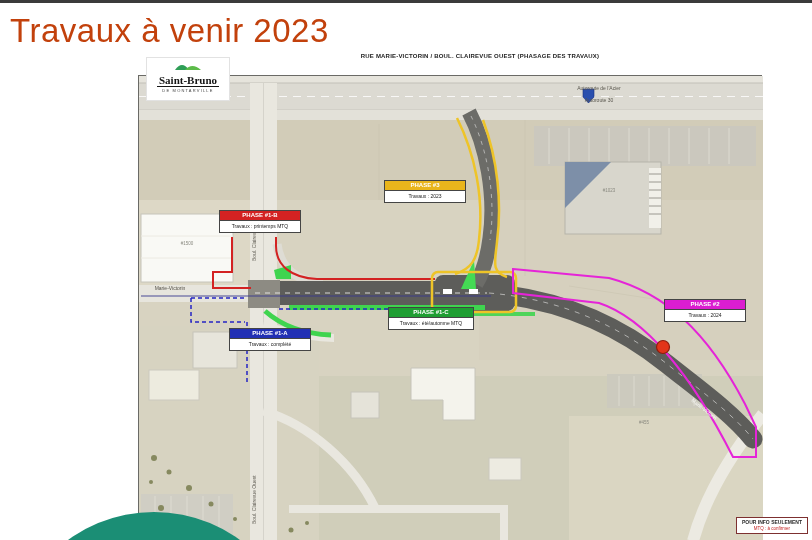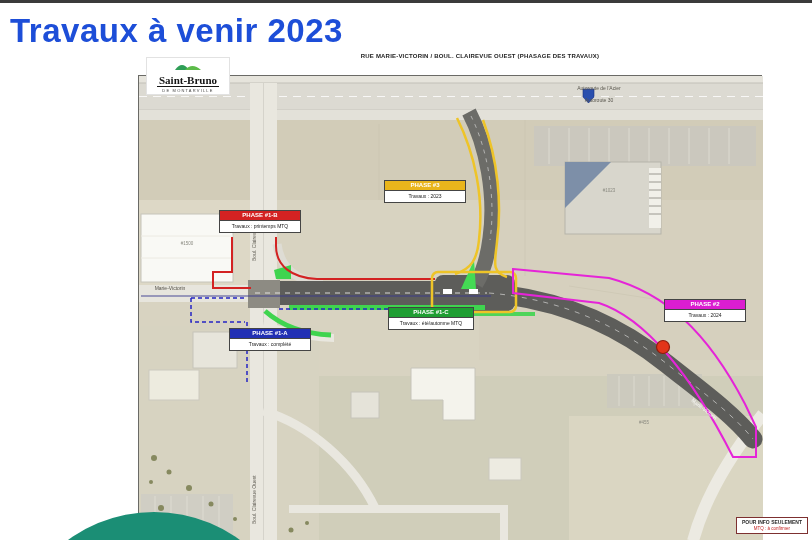--- a/index.html
+++ b/index.html
@@ -3,31 +3,31 @@
 <meta charset="utf-8">
 <style>
   html,body{margin:0;padding:0;}
   body{width:812px;height:540px;position:relative;overflow:hidden;background:#ffffff;
        font-family:"Liberation Sans", sans-serif;}
   [data-name]{box-sizing:border-box;}
 
   #top-rule{position:absolute;left:0;top:0;width:812px;height:3px;background:#3b3b3b;}
 
   #slide-title{position:absolute;left:10px;top:12px;font-size:33px;letter-spacing:.5px;
-               color:#1d4ed8;font-weight:700;}
+               color:#c2410c;font-weight:400;}
 
   #map-header{position:absolute;left:300px;top:53px;width:360px;text-align:center;
               font-size:6px;font-weight:bold;color:#222;letter-spacing:.2px;}
 
   #map-frame{position:absolute;left:138px;top:75px;width:624px;height:465px;
              border:1px solid #6a6a66;background:#d8d3c1;}
   #map-frame svg{position:absolute;left:0;top:0;}
 
   
-  #logo{position:absolute;left:146px;top:57px;width:84px;height:38px;background:#fff;
+  #logo{position:absolute;left:146px;top:57px;width:84px;height:44px;background:#fff;
         text-align:center;z-index:8;border:1px solid #e2e2e2;}
   #logo .mountain{display:block;margin:1px auto 0;}
   #logo .city{font-family:"Liberation Serif", serif;font-weight:bold;font-size:11px;
               color:#161616;line-height:11px;border-bottom:1px solid #161616;
               display:inline-block;padding:0 2px;}
   #logo .sub{font-size:4px;letter-spacing:1.2px;color:#444;line-height:6px;}
 
   
   .phase-box{position:absolute;width:82px;background:#fff;border:1px solid #444;
              text-align:center;z-index:6;}

